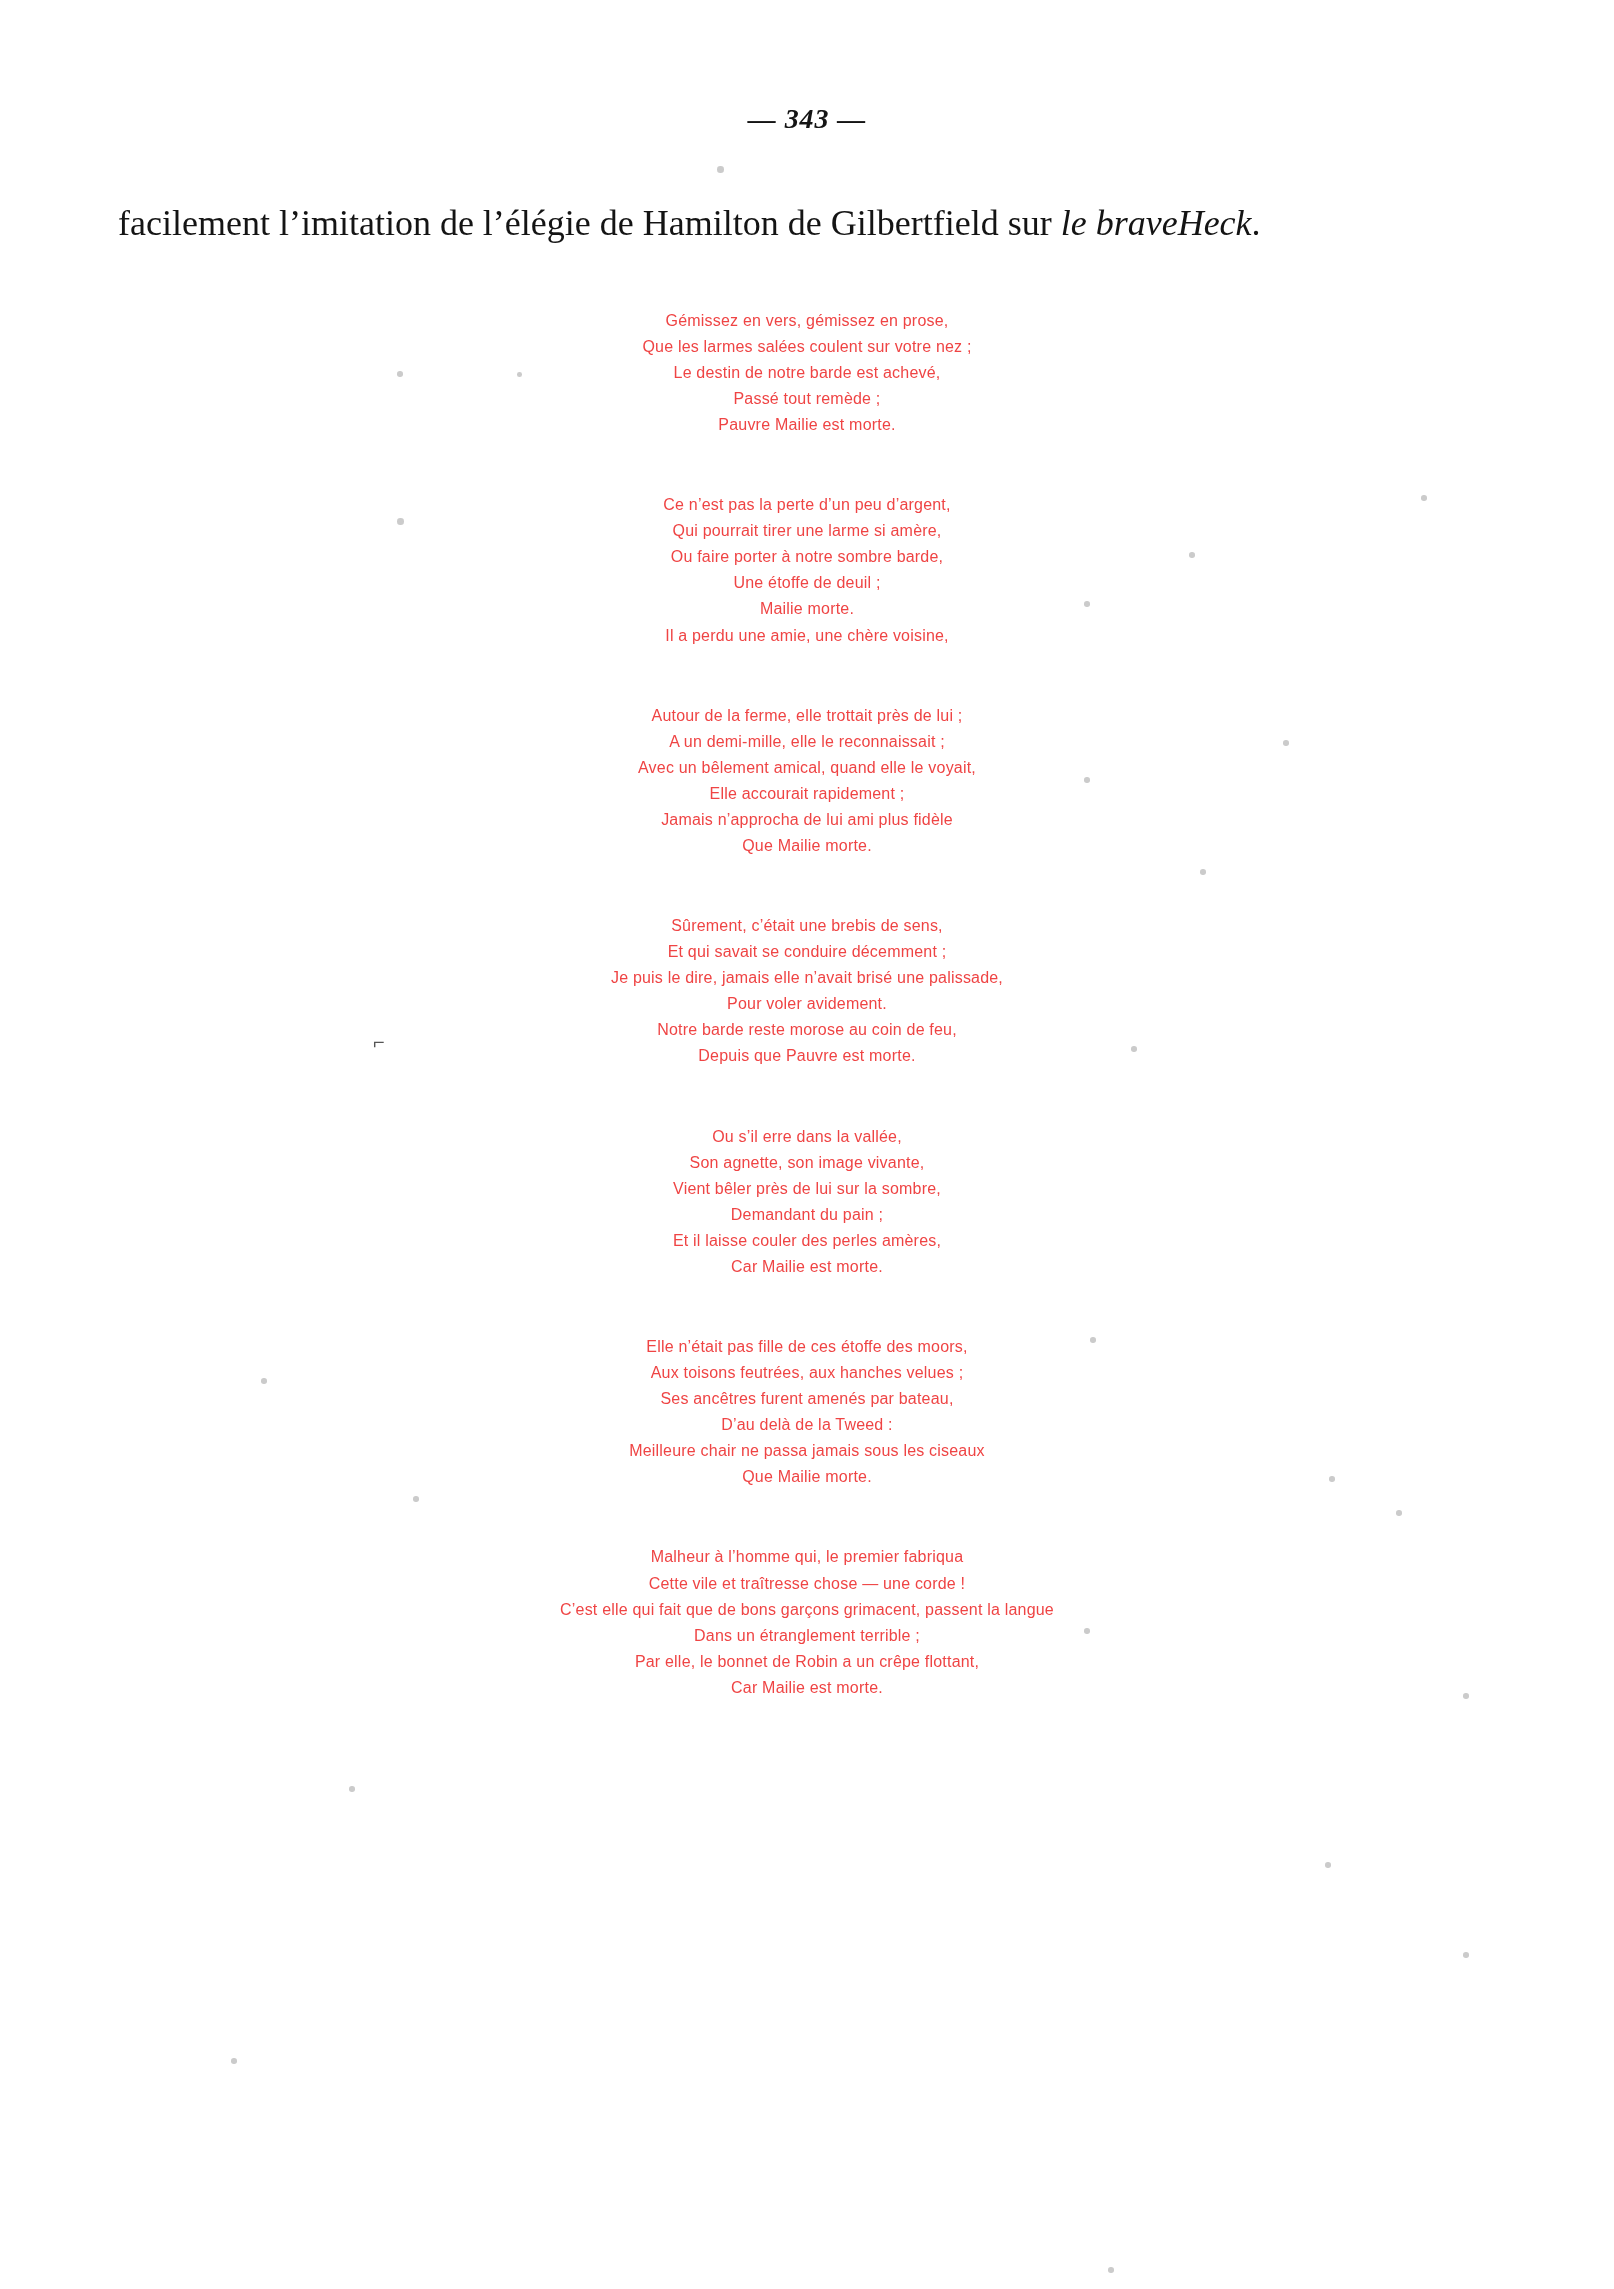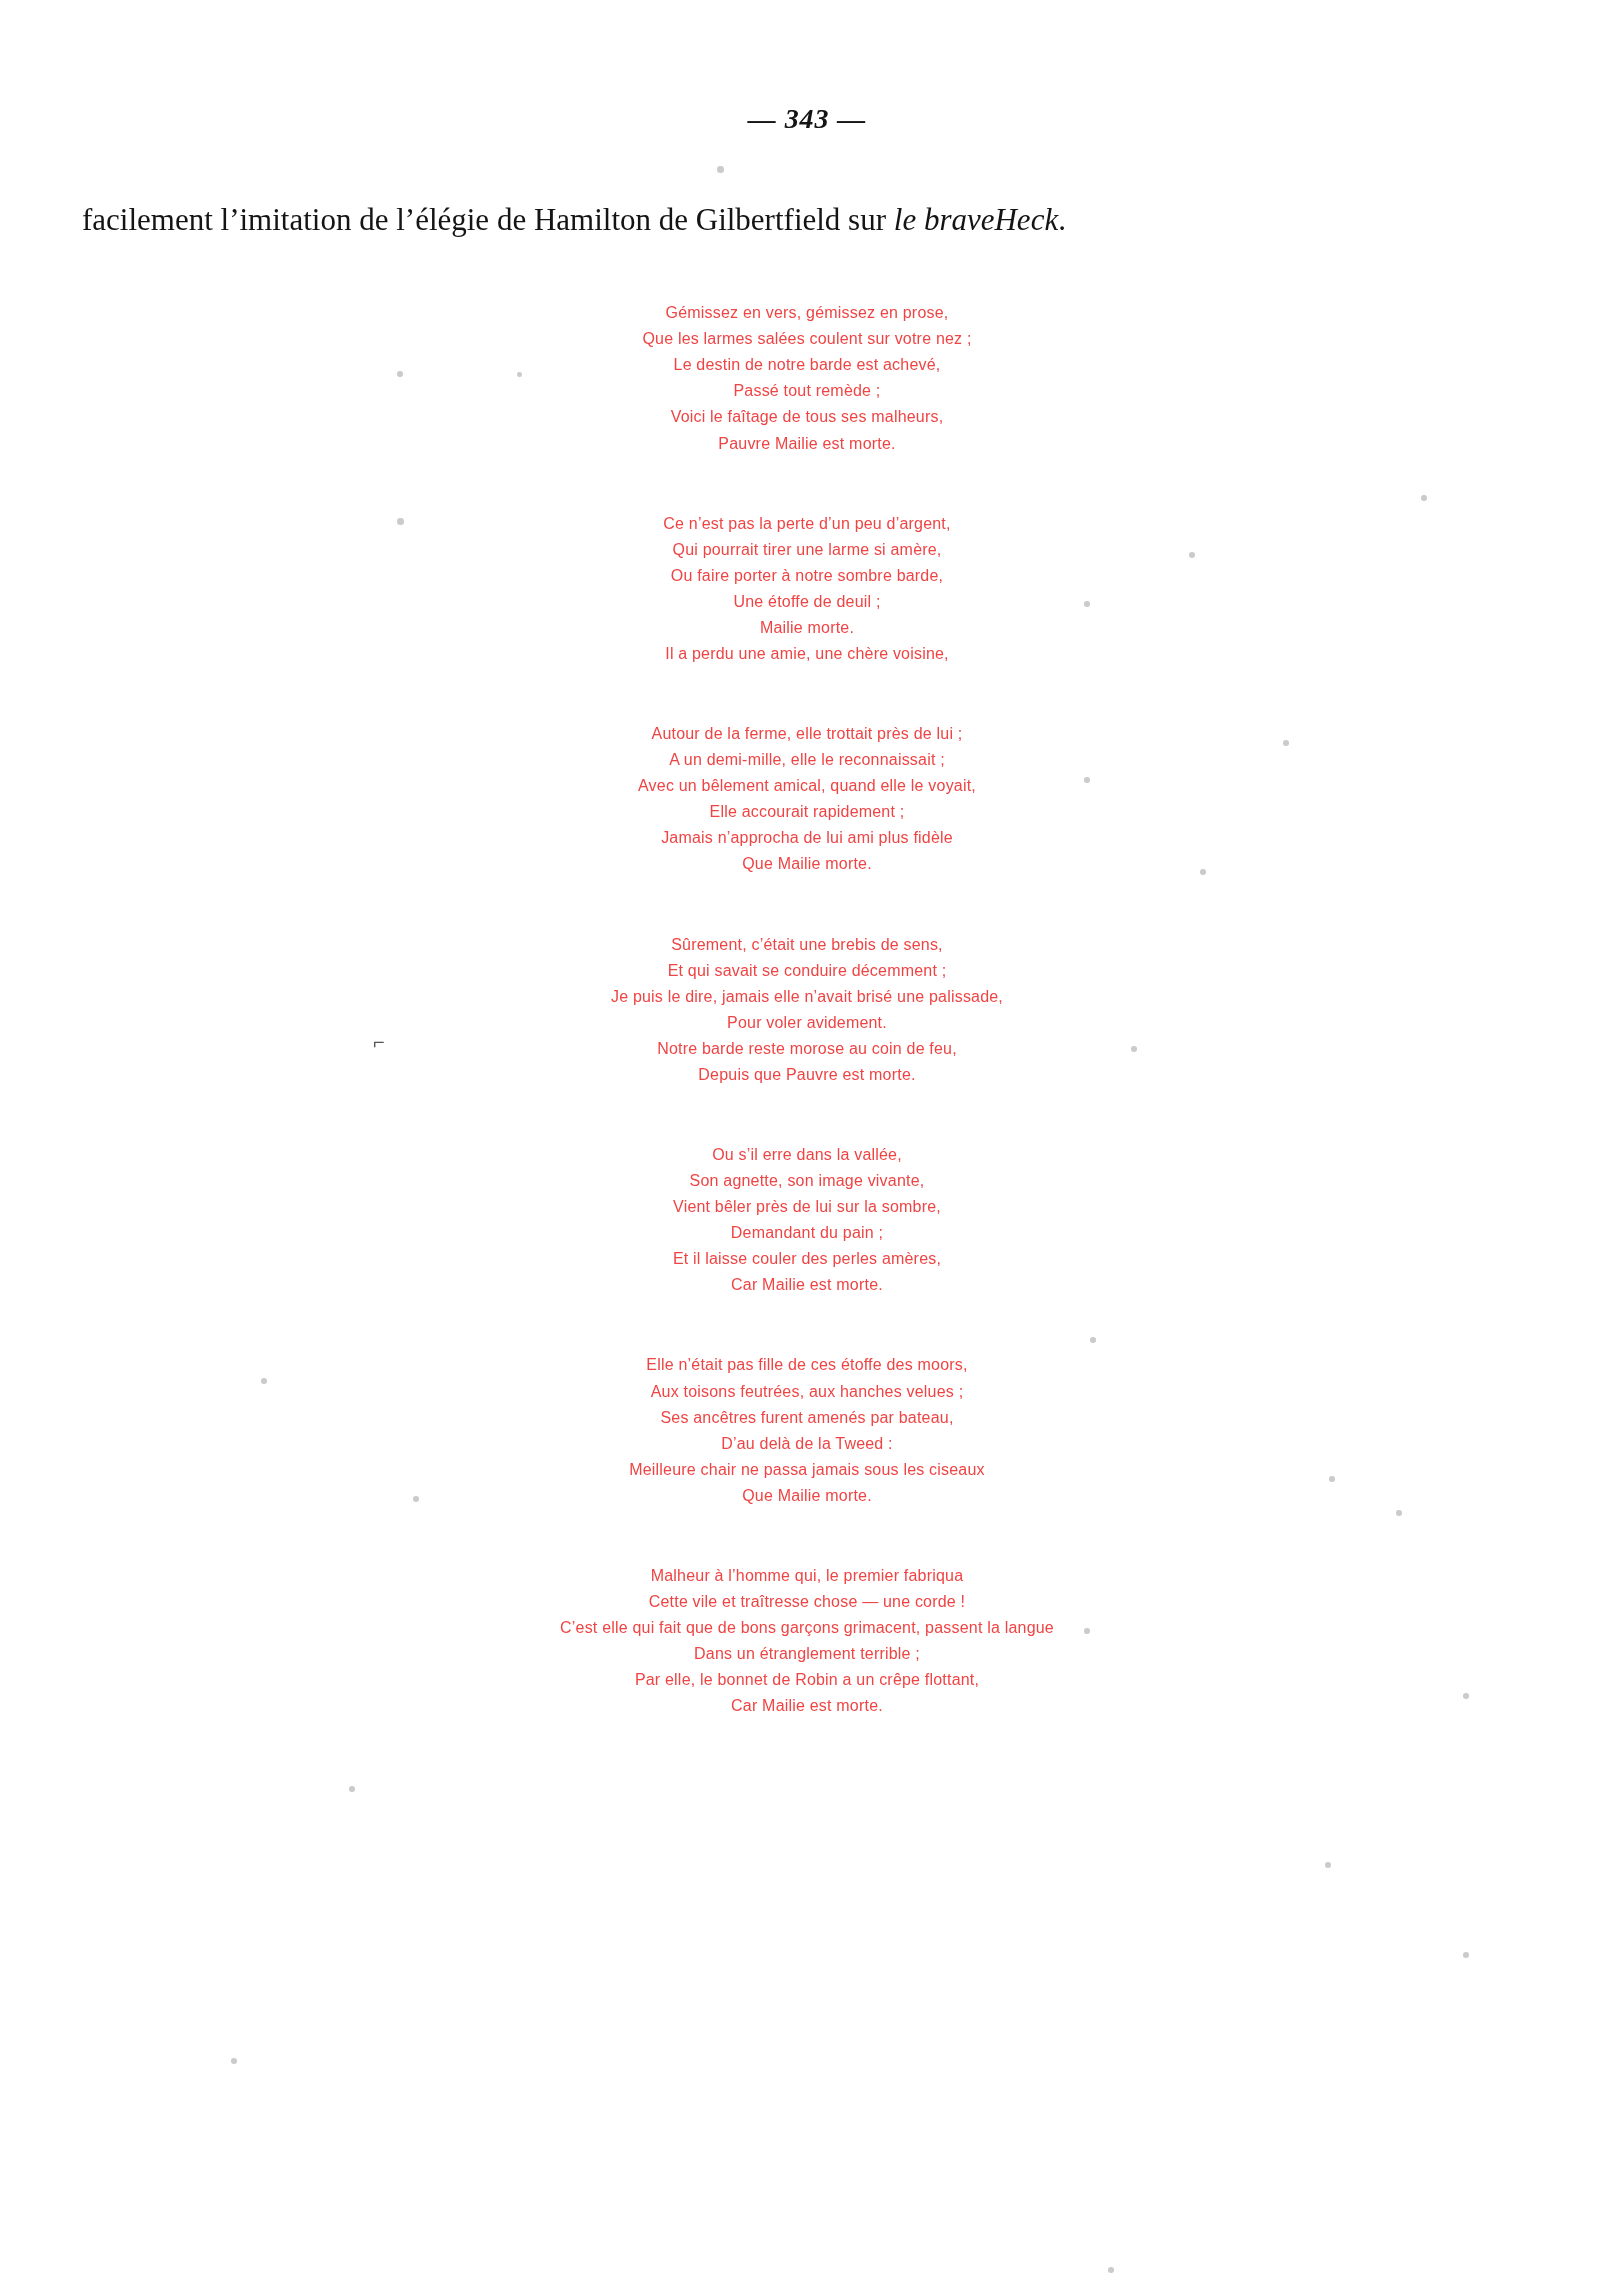--- a/index.html
+++ b/index.html
@@ -25,23 +25,23 @@
   .page-number {
     text-align: center;
     font-family: "Liberation Serif", serif;
     font-size: 28px;
     font-weight: bold;
     letter-spacing: 0.9px;
     margin-top: 103px;
     font-style: italic;
   }
   .intro {
-    margin: 61px 194px 0 82px;
+    margin: 61px 194px 0 118px;
     font-family: "Liberation Serif", serif;
-    font-size: 31px;
+    font-size: 36px;
     line-height: 1.52;
     text-align: left;
   }
   .intro .ital {
     font-style: italic;
   }
   .poem {
     margin-top: 57px;
   }
   .stanza {
@@ -80,21 +80,20 @@
 
   <p class="intro"><span>facilement l’imitation de l’élégie de Hamilton de Gilbertfield sur </span><span class="ital">le brave</span><span class="ital">Heck</span><span>.</span></p>
 
   <div class="poem">
 
     <div class="stanza">
       <div class="line">Gémissez en vers, gémissez en prose,</div>
       <div class="line">Que les larmes salées coulent sur votre nez ;</div>
       <div class="line">Le destin de notre barde est achevé,</div>
       <div class="line">Passé tout remède ;</div>
-      <div class="line">Voici le faîtage de tous ses malheurs,</div>
       <div class="line">Pauvre Mailie est morte.</div>
     </div>
 
     <div class="stanza">
       <div class="line">Ce n’est pas la perte d’un peu d’argent,</div>
       <div class="line">Qui pourrait tirer une larme si amère,</div>
       <div class="line">Ou faire porter à notre sombre barde,</div>
       <div class="line">Une étoffe de deuil ;</div>
       <div class="line">Mailie morte.</div>
       <div class="line">Il a perdu une amie, une chère voisine,</div>

